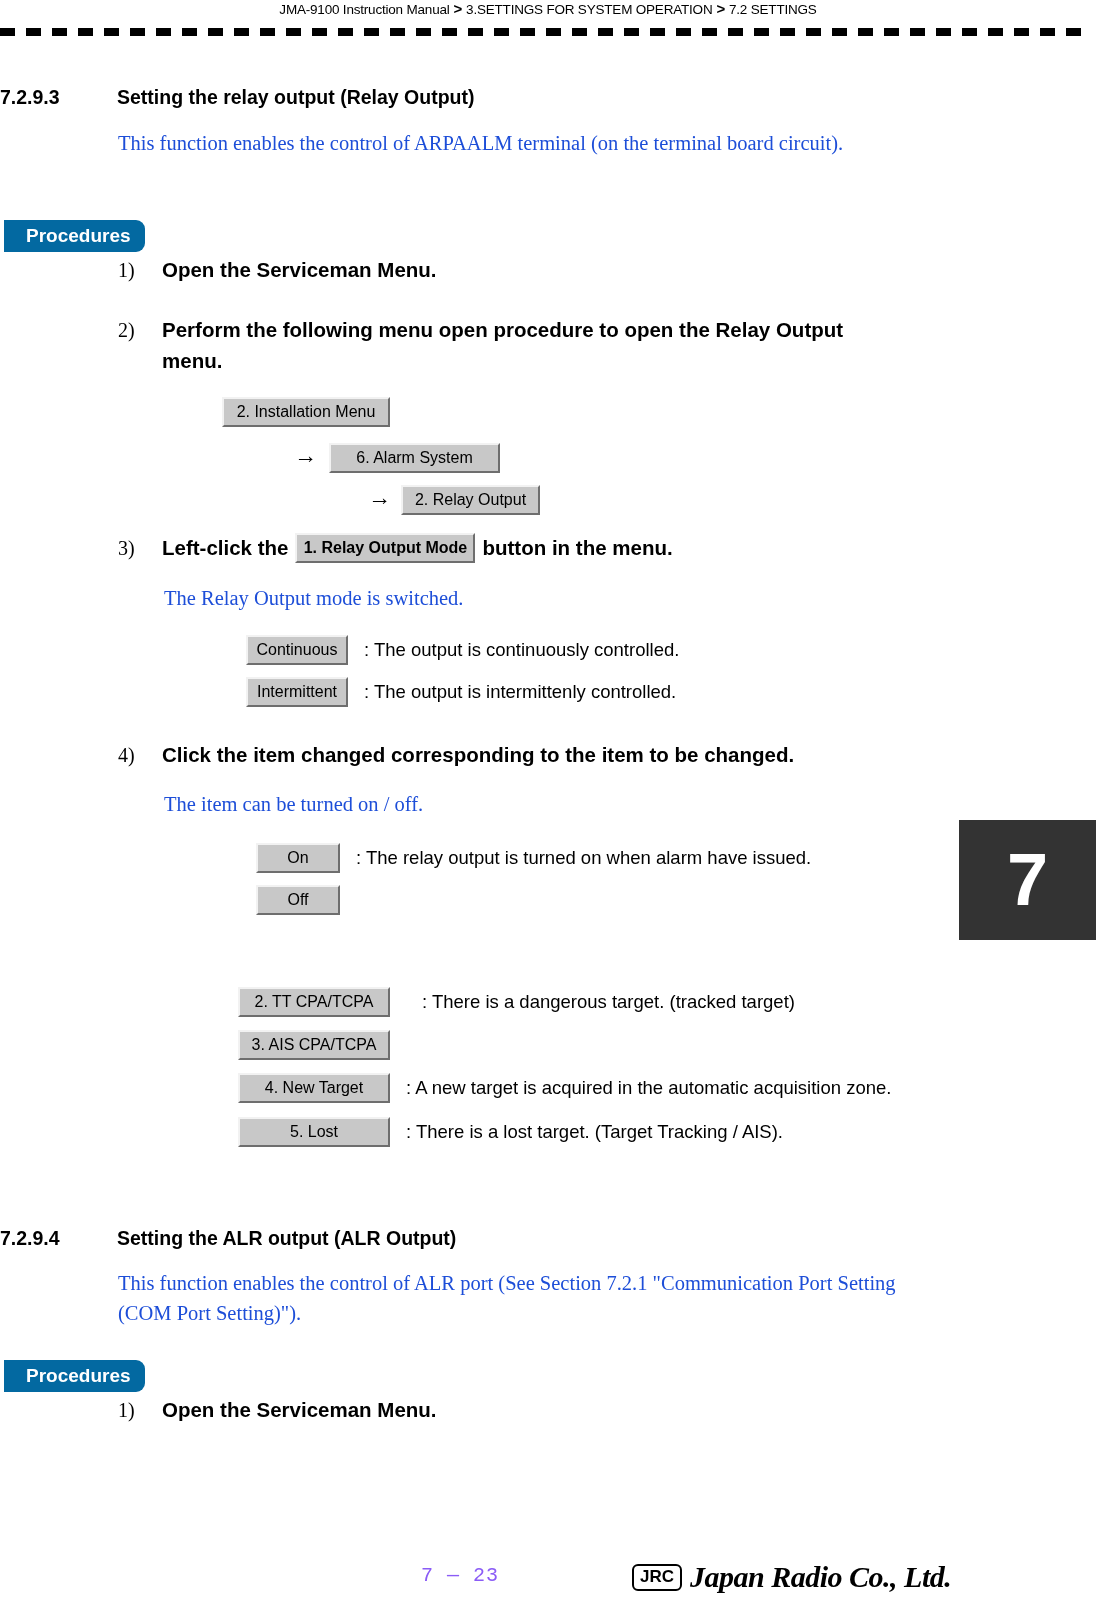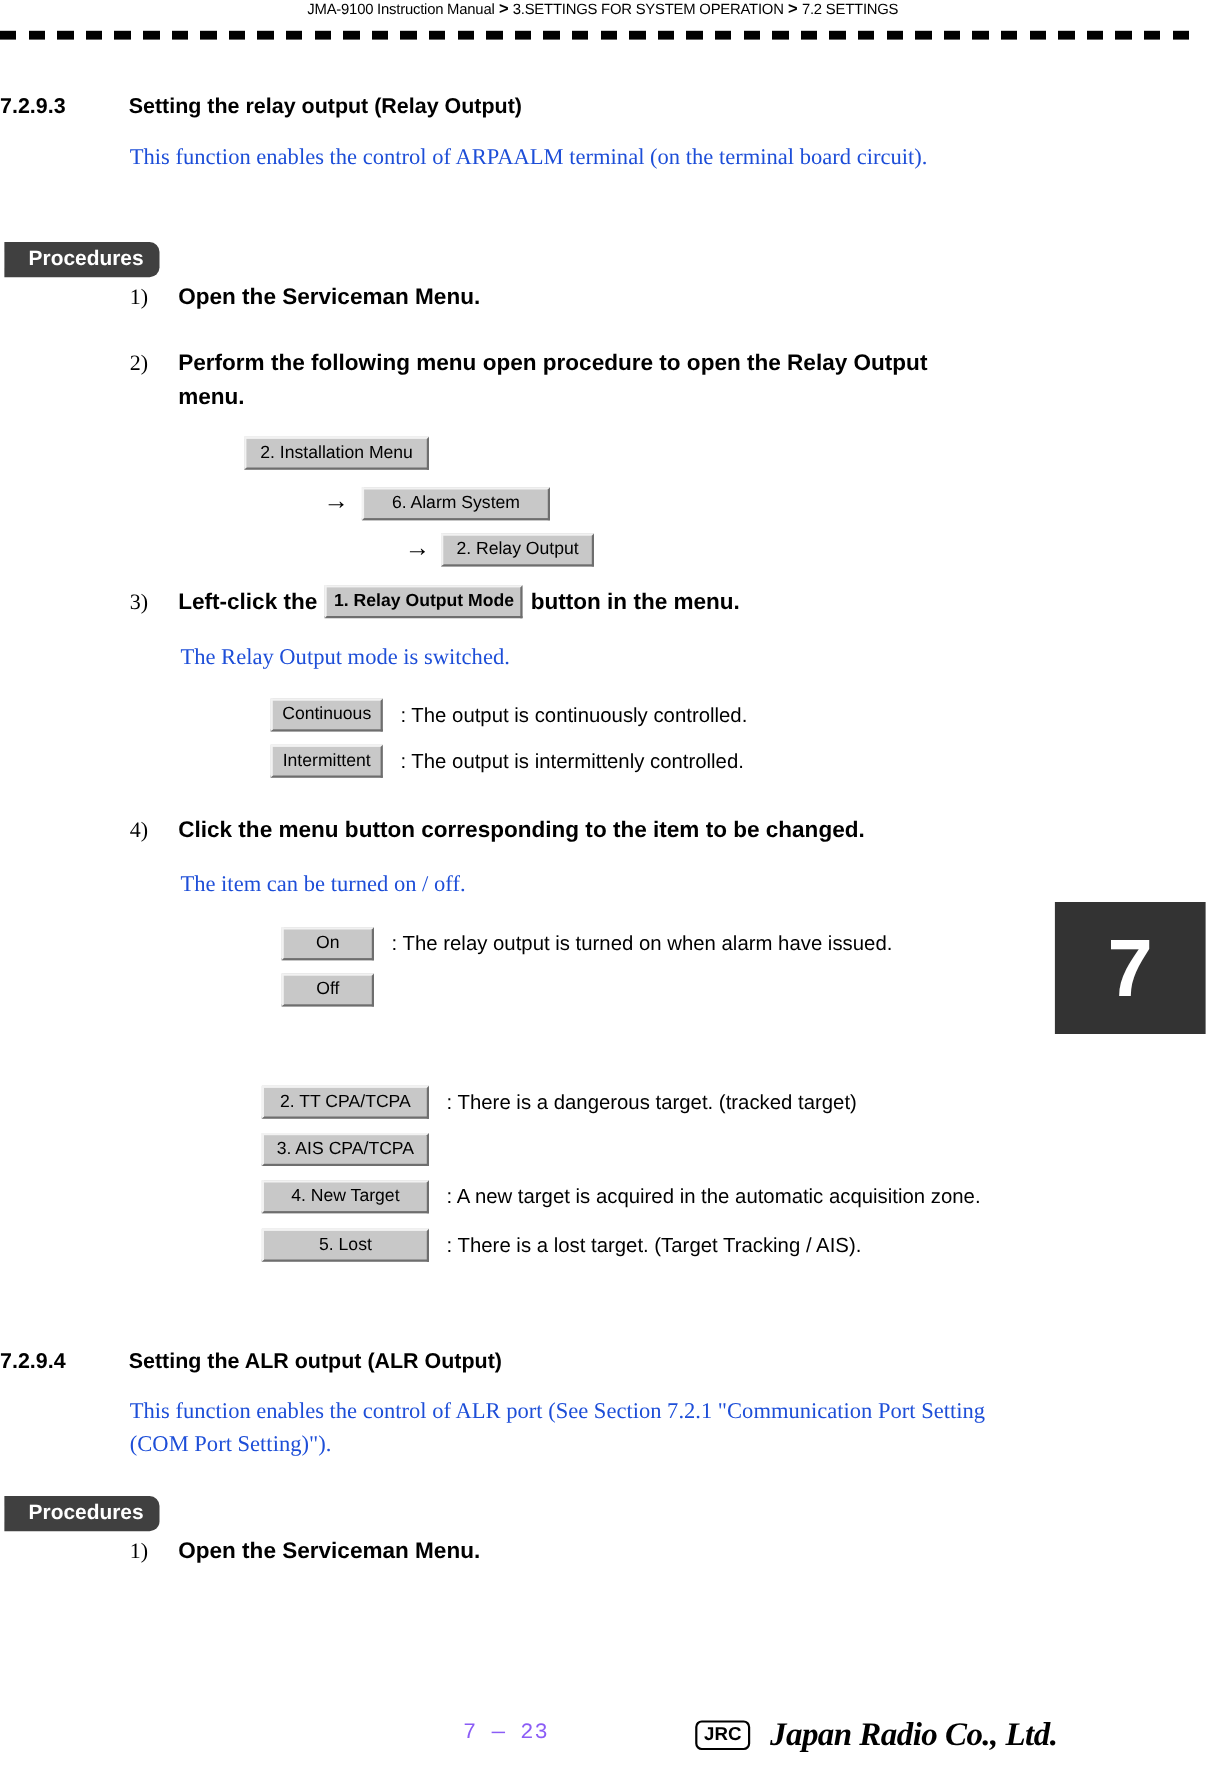--- a/index.html
+++ b/index.html
@@ -86,21 +86,21 @@
     font-size: 20.5px;
     line-height: 30px;
     color: #1d4ed8;
   }
 
   
   .proc-badge {
     position: absolute;
     left: 4px;
     height: 32px;
-    background: #404040;
+    background: #0369a1;
     border-radius: 0 9px 9px 0;
     color: #ffffff;
     font-family: "Liberation Sans", sans-serif;
     font-weight: bold;
     font-size: 19px;
     display: flex;
     align-items: center;
     padding: 0 14px 0 22px;
     box-sizing: border-box;
   }
@@ -211,21 +211,21 @@
     letter-spacing: 0px;
     color: #000;
     line-height: 20px;
   }
   .jrc-name {
     font-family: "Liberation Serif", serif;
     font-style: italic;
     font-weight: bold;
     font-size: 30px;
     color: #000;
-    margin-left: 18px;
+    margin-left: 8px;
     letter-spacing: -0.5px;
     line-height: 30px;
   }
 </style>
 </head>
 <body>
 
 <div class="page-header">
   <span>JMA-9100 Instruction Manual</span><span class="hdr-sep">&gt;</span><span>3.SETTINGS FOR SYSTEM OPERATION</span><span class="hdr-sep">&gt;</span><span>7.2  SETTINGS</span>
 </div>
@@ -276,34 +276,34 @@
   <span class="btn3d" style="width:98px;">Continuous</span>
   <span class="desc-text">: The output is continuously controlled.</span>
 </div>
 <div class="desc-row" style="left:246px; top:677px;">
   <span class="btn3d" style="width:98px;">Intermittent</span>
   <span class="desc-text">: The output is intermittenly controlled.</span>
 </div>
 
 <div class="step" style="left:118px; top:739px;">
   <span class="step-num">4)</span>
-  <span class="step-text">Click the menu button corresponding to the item to be changed.</span>
+  <span class="step-text">Click the item changed corresponding to the item to be changed.</span>
 </div>
 
 <div class="body-par" style="left:164px; top:789px;">The item can be turned on / off.</div>
 
 <div class="desc-row" style="left:256px; top:843px;">
   <span class="btn3d" style="width:80px;">On</span>
   <span class="desc-text">: The relay output is turned on when alarm have issued.</span>
 </div>
 <div class="desc-row" style="left:256px; top:885px;align-items:center;">
   <span class="btn3d" style="width:80px;">Off</span>
 </div>
 
-<div class="desc-row" style="left:238px; top:987px;">
+<div class="desc-row" style="left:238px; top:987px;gap:16px;">
   <span class="btn3d" style="width:148px;">2. TT CPA/TCPA</span>
   <span class="desc-text">: There is a dangerous target. (tracked target)</span>
 </div>
 <div class="desc-row" style="left:238px; top:1030px;">
   <span class="btn3d" style="width:148px;">3. AIS CPA/TCPA</span>
 </div>
 <div class="desc-row" style="left:238px; top:1073px;">
   <span class="btn3d" style="width:148px;">4. New Target</span>
   <span class="desc-text">: A new target is acquired in the automatic acquisition zone.</span>
 </div>

